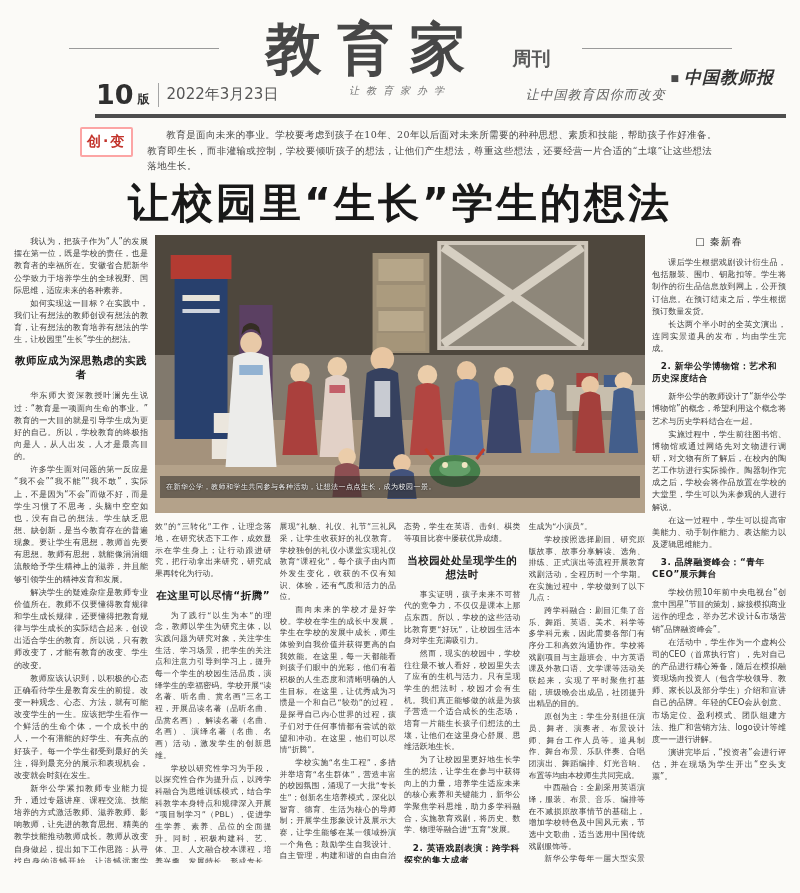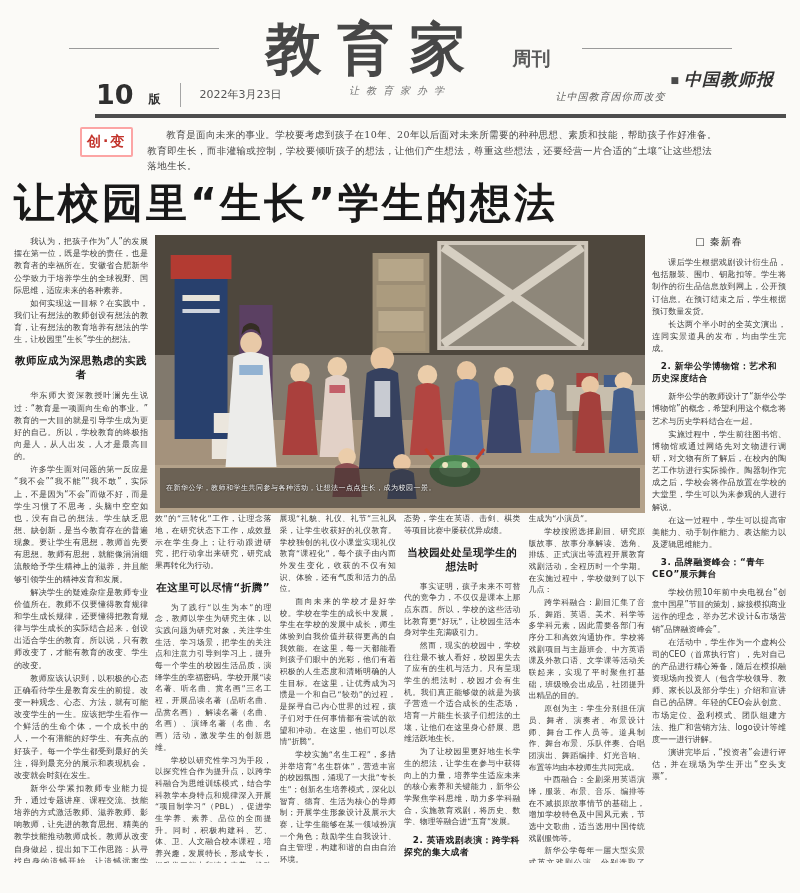--- a/index.html
+++ b/index.html
@@ -7,59 +7,59 @@
   .page{position:relative;width:800px;height:893px;background:#fbfaf7;box-sizing:border-box;padding:14px 14px 0;color:#3b3b3b;}
 
   
   .masthead{position:relative;height:96px;}
   .mh-center{position:absolute;left:0;right:0;top:6px;text-align:center;}
   .mh-titlerow{display:inline-flex;align-items:center;gap:31px;}
   .mh-rule{width:150px;height:1px;background:#9a9a9a;}
   .mh-title{margin:0;font-family:"DejaVu Serif","Liberation Serif",serif;font-weight:bold;font-size:56px;line-height:1;letter-spacing:16px;color:#474747;text-indent:16px;}
   .mh-edition{font-family:"DejaVu Serif","Liberation Serif",serif;font-size:19px;color:#5a5a5a;align-self:flex-end;margin-bottom:4px;font-weight:bold;}
   .mh-callig{margin-top:8px;font-family:"DejaVu Serif","Liberation Serif",serif;font-style:italic;font-size:10px;color:#777;letter-spacing:7px;}
-  .mh-left{position:absolute;left:82px;bottom:2px;display:flex;align-items:center;gap:19px;}
+  .mh-left{position:absolute;left:82px;bottom:2px;display:flex;align-items:center;gap:8px;}
   .mh-pagenum{font-size:27px;font-weight:900;color:#2f2f2f;line-height:1;}
   .mh-pagelabel{font-size:12px;font-weight:bold;color:#2f2f2f;margin-left:-4px;align-self:flex-end;}
   .mh-vline{width:1px;height:24px;background:#a5a5a5;}
-  .mh-date{font-size:11px;color:#555;}
+  .mh-date{font-size:15px;color:#555;}
   .mh-right{position:absolute;right:12px;bottom:6px;display:flex;align-items:center;gap:5px;}
-  .mh-slogan{font-family:"DejaVu Serif","Liberation Serif",serif;font-style:italic;font-size:10px;color:#5f5f5f;letter-spacing:1px;margin-top:35px;}
+  .mh-slogan{font-family:"DejaVu Serif","Liberation Serif",serif;font-style:italic;font-size:13px;color:#5f5f5f;letter-spacing:1px;margin-top:35px;}
   .mh-seal{font-size:9px;color:#4a4a4a;}
   .mh-brand{font-family:"DejaVu Serif","Liberation Serif",serif;font-style:italic;font-weight:900;font-size:17px;color:#333;letter-spacing:1px;}
   .thick-rule{height:4px;background:#4e4e4e;margin:4px 0 9px 81px;}
 
   
   .lede{display:flex;align-items:flex-start;gap:14px;padding:0 66px 0 66px;margin-bottom:4px;}
   .tag{flex:none;border:2px solid #fca5a5;color:#c2332b;font-weight:bold;font-size:14px;padding:4px 5px;letter-spacing:2px;border-radius:2px;background:#fff;}
   .intro{margin:0;font-family:"DejaVu Serif","Liberation Serif",serif;font-size:9.5px;line-height:1.65;color:#474747;text-indent:2em;letter-spacing:.4px;}
 
-  .headline{margin:6px 0 2px;font-size:41px;font-weight:900;color:#191919;letter-spacing:3px;line-height:1.15;}
+  .headline{margin:6px 0 2px;text-align:center;font-size:41px;font-weight:900;color:#191919;letter-spacing:3px;line-height:1.15;}
 
   
   .content{display:flex;gap:7px;height:628px;margin-top:8px;overflow:hidden;}
   .col{overflow:hidden;}
   .side{flex:none;width:134px;height:100%;}
   .middle{flex:1;display:flex;flex-direction:column;min-width:0;}
-  .mid-cols{display:flex;gap:8px;flex:1;overflow:hidden;}
+  .mid-cols{display:flex;gap:8px;flex:1;margin-top:8px;overflow:hidden;}
   .mid{flex:1;min-width:0;}
 
   .byline{text-align:center;font-size:10px;color:#333;margin:0 0 7px;letter-spacing:1px;}
 
   .col p{margin:0 0 1px;font-size:8.1px;line-height:1.5;text-align:justify;color:#3e3e3e;}
   .col p.p{text-indent:2em;}
   .col p.p.cont{text-indent:0;}
   .mid p{font-size:7.9px;line-height:1.48;}
   .col h3{margin:9px 0 7px;font-size:10.5px;text-align:center;color:#1e1e1e;letter-spacing:.5px;}
   .col h3.hnum{font-size:8.8px;text-align:left;text-indent:1em;margin:7px 0 5px;}
 
   
   .photo{position:relative;margin:0;flex:none;height:278px;background:#6e6962;overflow:hidden;}
   .photo svg{display:block;width:100%;height:100%;}
-  .caption{position:absolute;left:5px;right:5px;bottom:5px;background:rgba(50,46,42,.55);color:#fff;font-size:7px;letter-spacing:.5px;padding:15px 6px;white-space:nowrap;overflow:hidden;text-shadow:0 0 2px #000;}
+  .caption{position:absolute;left:5px;right:5px;bottom:15px;background:rgba(50,46,42,.55);color:#fff;font-size:7px;letter-spacing:.5px;padding:6px 6px;white-space:nowrap;overflow:hidden;text-shadow:0 0 2px #000;}
 </style>
 </head>
 <body>
 
 <div class="page">
 
   <header class="masthead">
     <div class="mh-center">
       <div class="mh-titlerow">
         <span class="mh-rule"></span>

